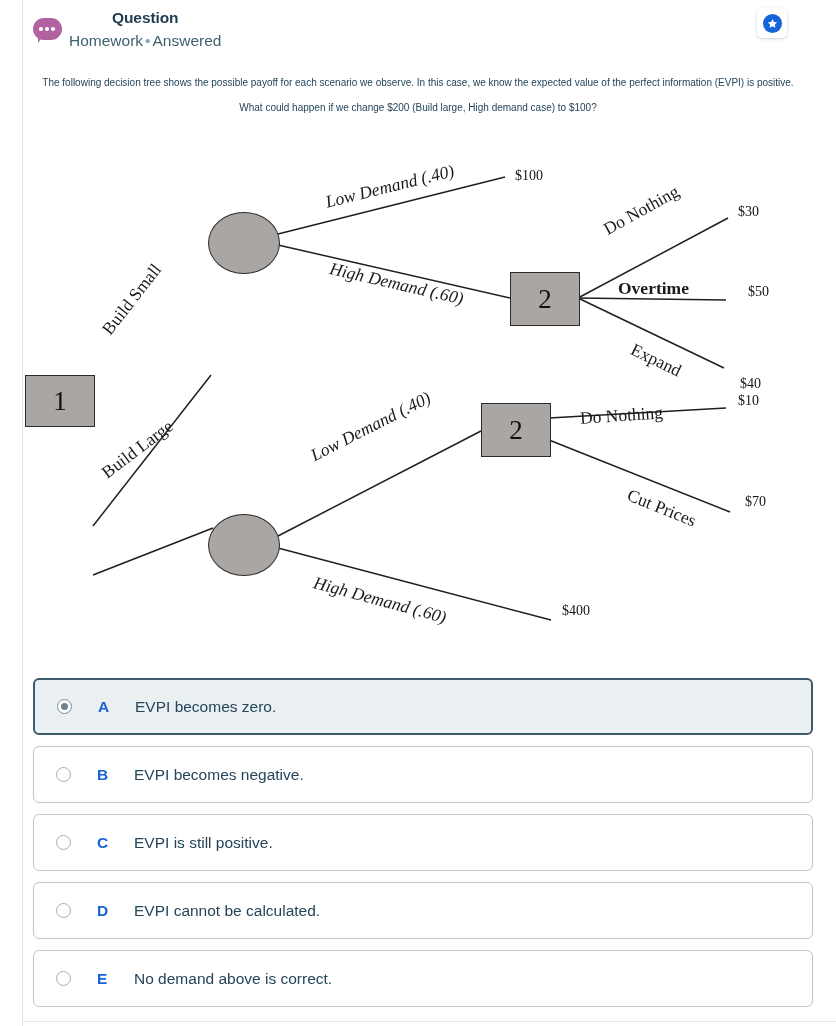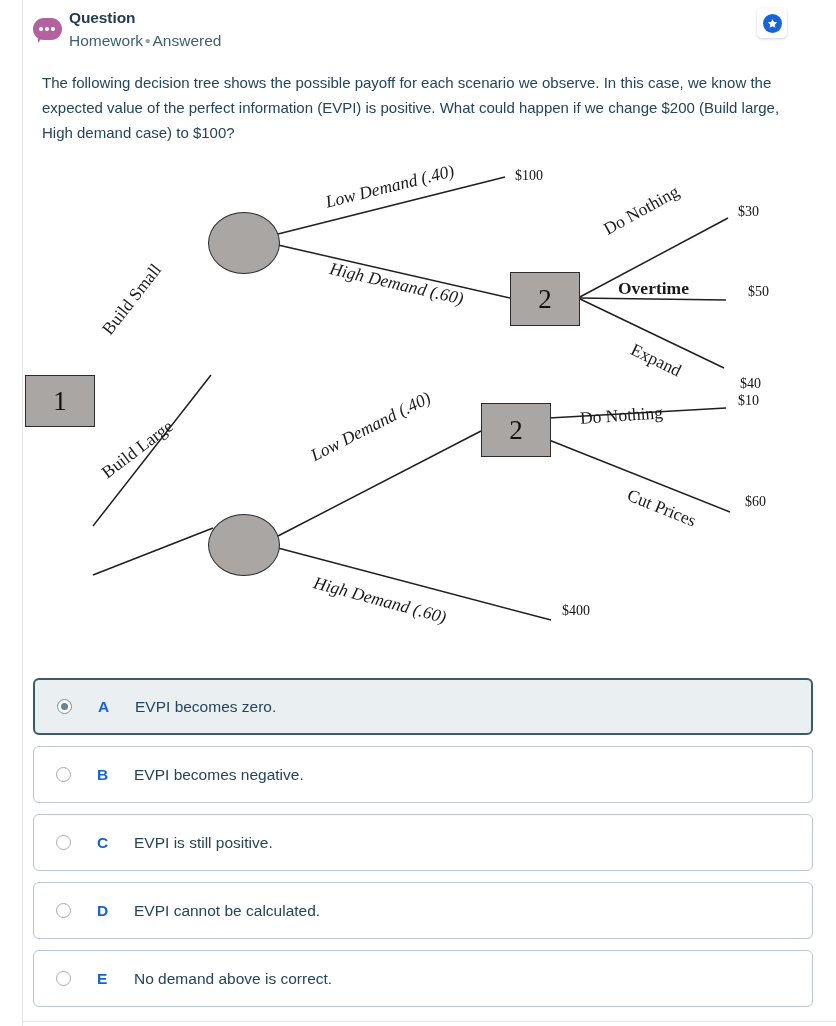--- a/index.html
+++ b/index.html
@@ -14,20 +14,21 @@
     font-family: "Liberation Sans", sans-serif;
     color: #264653;
     overflow: hidden;
   }
   .page {
     position: absolute;
     left: 0; top: 0;
     width: 836px;
     height: 1026px;
     background: #ffffff;
+    text-align: center;
   }
   
   .left-rail {
     position: absolute;
     left: 22px;
     top: 0;
     width: 1px;
     height: 1026px;
     background: #e2e6e9;
   }
@@ -121,21 +122,21 @@
     display: flex;
     align-items: center;
     justify-content: center;
   }
   
   .question-text {
     position: absolute;
     left: 42px;
     top: 70px;
     width: 752px;
-    font-size: 15px;
+    font-size: 10px;
     line-height: 25px;
     color: #25455a;
   }
   
   .tree-wrap {
     position: absolute;
     left: 0;
     top: 150px;
     width: 836px;
     height: 500px;
@@ -343,21 +344,21 @@
 
     <div class="tlabel" style="left:580px; top:258px; transform: rotate(-4deg);">Do Nothing</div>
 
     <div class="tlabel" style="left:628px; top:334px; transform: rotate(22deg);">Cut Prices</div>
 
     <div class="payoff" style="left:515px; top:18px;">$100</div>
     <div class="payoff" style="left:738px; top:54px;">$30</div>
     <div class="payoff" style="left:748px; top:134px;">$50</div>
     <div class="payoff" style="left:740px; top:202px;margin-top:24px;">$40</div>
     <div class="payoff" style="left:738px; top:243px;">$10</div>
-    <div class="payoff" style="left:745px; top:344px;">$60</div>
+    <div class="payoff" style="left:745px; top:344px;">$70</div>
     <div class="payoff" style="left:562px; top:453px;">$400</div>
   </div>
 
   <div class="options">
 
     <div class="option selected">
       <span class="radio">
           <span class="inner"></span>
         </span>
       <span class="opt-letter">A</span>

